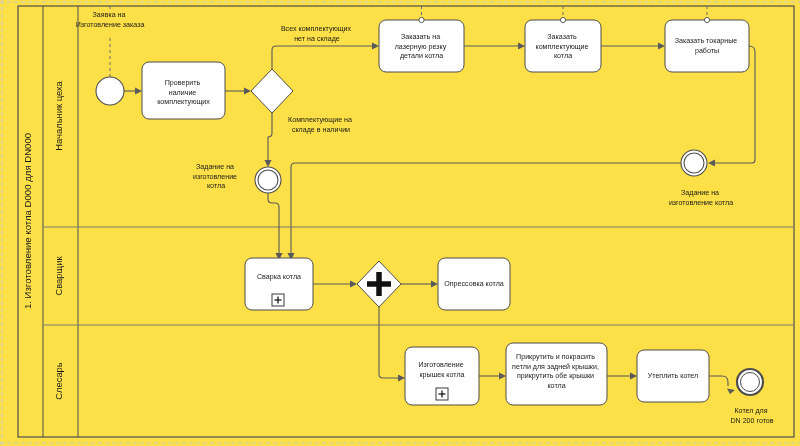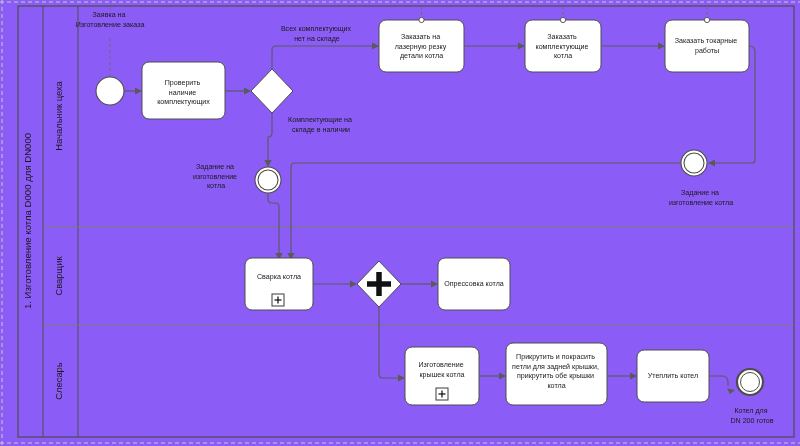--- a/index.html
+++ b/index.html
@@ -1,17 +1,17 @@
 <!DOCTYPE html>
 <html><head>
 <meta charset="utf-8">
 <style>
   html,body{margin:0;padding:0;background:#ffffff;}
   body{font-family:"Liberation Sans","DejaVu Sans",sans-serif;}
-  #stage{position:relative;width:800px;height:446px;background:#8b5cf6;overflow:hidden;}
+  #stage{position:relative;width:800px;height:446px;background:#fde047;overflow:hidden;}
   svg#diagram{position:absolute;left:0;top:0;width:800px;height:446px;}
   .lbl{font-family:"Liberation Sans","DejaVu Sans",sans-serif;fill:#1a1a1a;}
   .task-txt{font-size:7.1px;text-anchor:middle;}
   .flow-txt{font-size:7.1px;text-anchor:middle;}
   .event-txt{font-size:7.1px;text-anchor:middle;}
   .lane-txt{font-size:9.4px;text-anchor:middle;}
   .pool-txt{font-size:9.6px;text-anchor:middle;}
   .shape{fill:#ffffff;stroke:#4d4d4d;stroke-width:1;}
   .pool-rect{fill:none;stroke:#4d4d4d;stroke-width:1.2;}
   .lane-line{stroke:#7a7a7a;stroke-width:1.2;}

